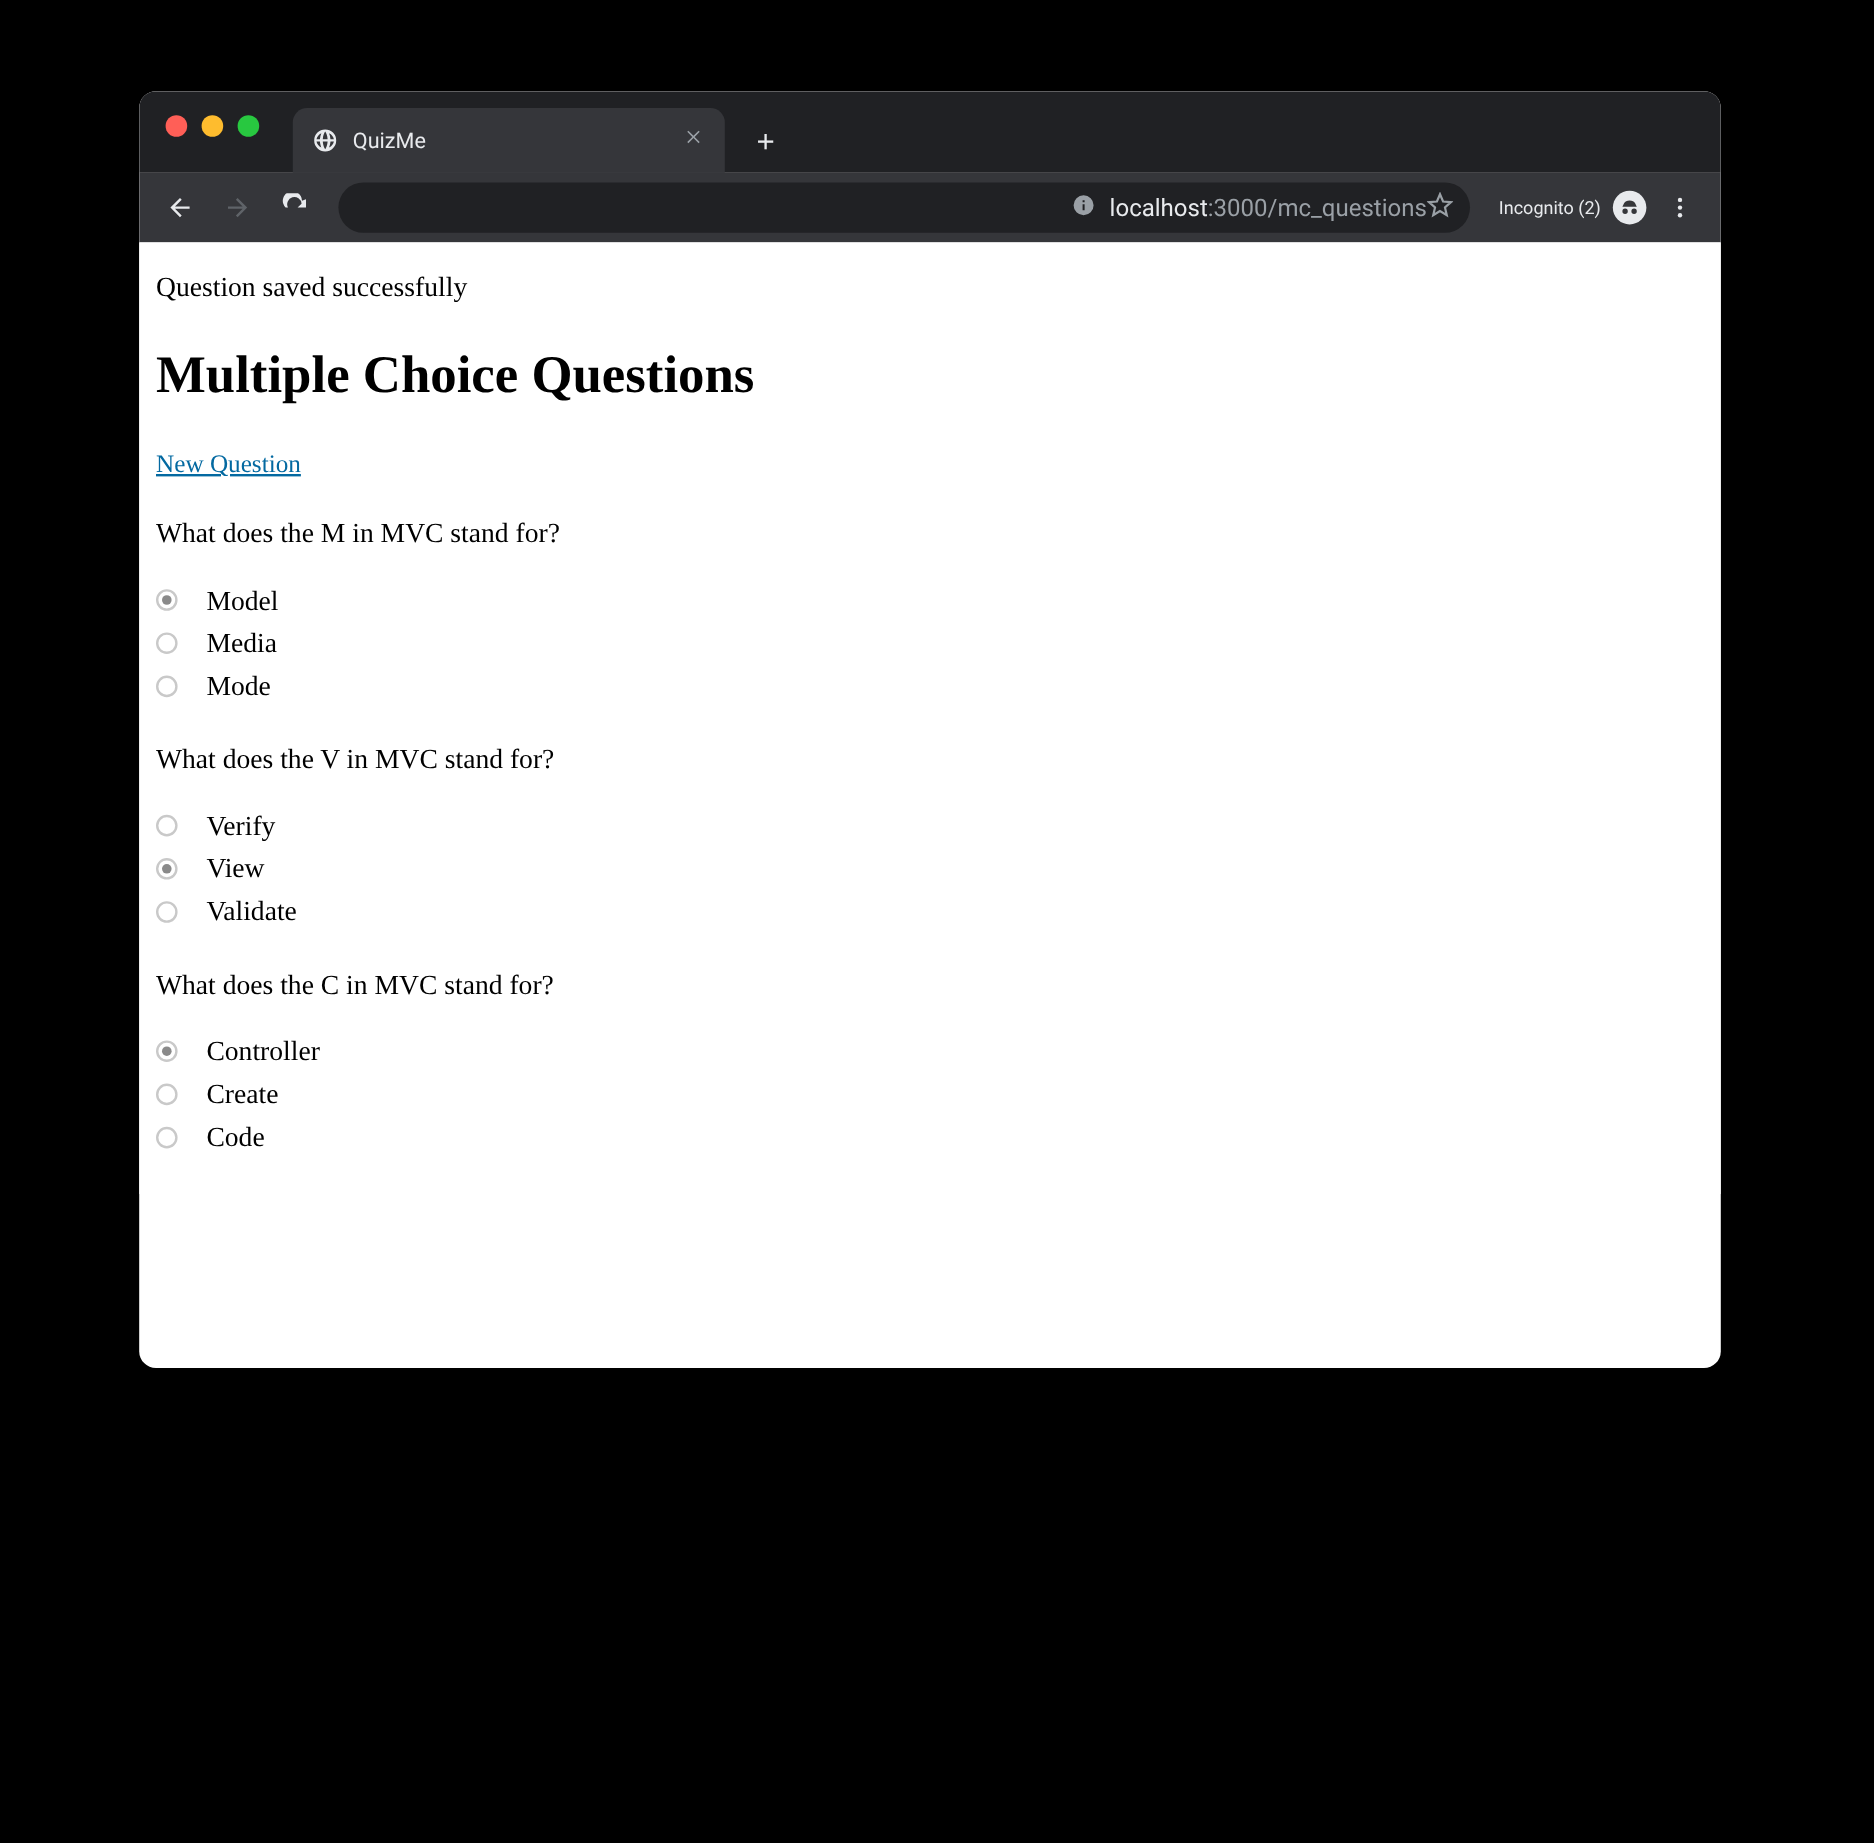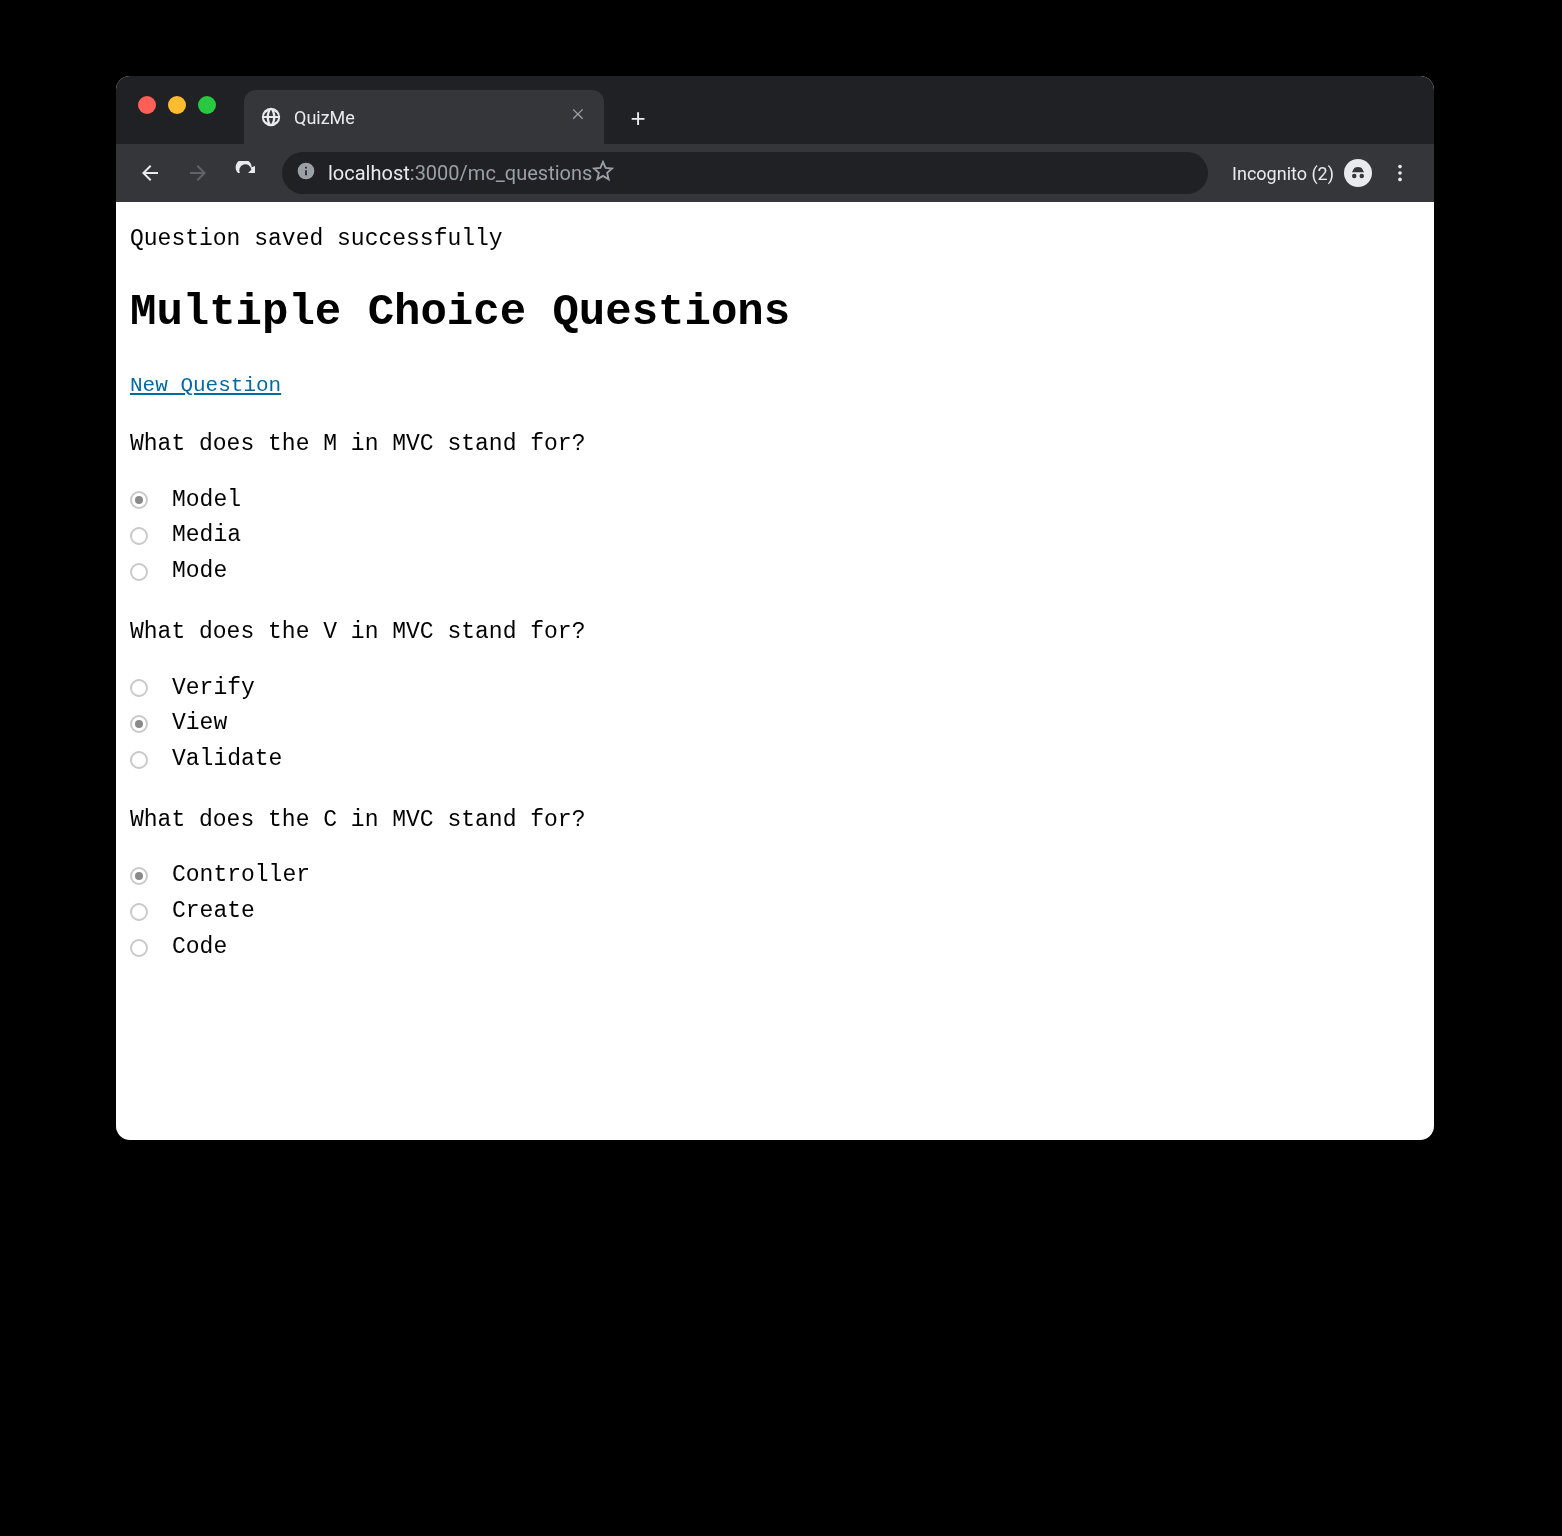--- a/index.html
+++ b/index.html
@@ -93,47 +93,47 @@
       flex: 1;
       background: #202124;
       border-radius: 24px;
       height: 42px;
       display: flex;
       align-items: center;
       padding: 0 14px;
       margin: 0 8px;
       color: #9aa0a6;
       font-size: 20px;
+      justify-content: flex-end;
     }
     .omnibox .site-info {
       width: 20px; height: 20px; margin-right: 12px;
     }
     .omnibox .url-host { color: #e8eaed; }
     .omnibox .url-path { color: #9aa0a6; }
     .omnibox .star {
       margin-left: auto;
       width: 22px; height: 22px; fill:#9aa0a6;
     }
     .incognito-group {
       display:flex; align-items:center; gap:10px;
-      color:#e8eaed; font-size:18px; margin-left:8px;
+      color:#e8eaed; font-size:15px; margin-left:8px;
     }
     .incog-icon {
       width:28px;height:28px;border-radius:50%;background:#e8eaed;
       display:flex;align-items:center;justify-content:center;
     }
     .incog-icon svg { width:18px;height:18px; }
     .menu-dots svg { width: 22px; height:22px; fill:#e8eaed;}
     .content {
       background: #fff;
       padding: 12px 0 30px 14px;
       color: #000;
       font-size: 23px;
       line-height: 1.35;
-      font-family: Liberation Mono, monospace;
     }
     .flash { margin: 10px 0 28px 0; }
     h1.page-title {
       font-size: 44px;
       font-weight: bold;
       margin: 12px 0 28px 0;
     }
     a.newq { color: #0369a1; text-decoration: underline; font-size: 21px; }
     .question-block { margin-top: 28px; }
     .question-text { margin-bottom: 22px; }

